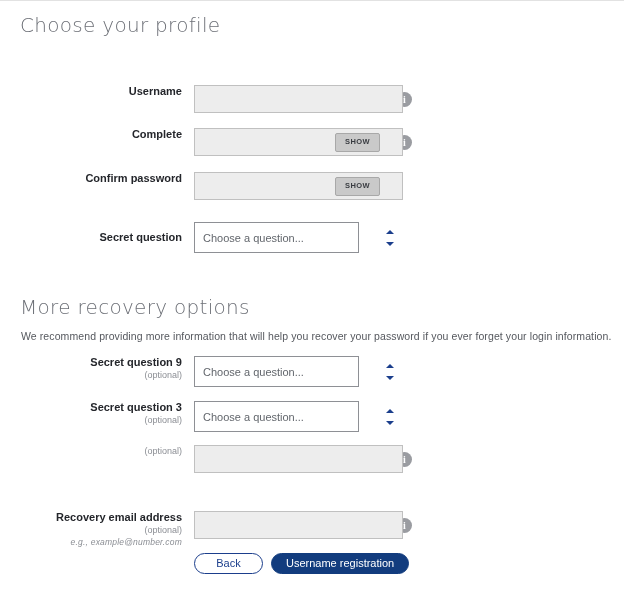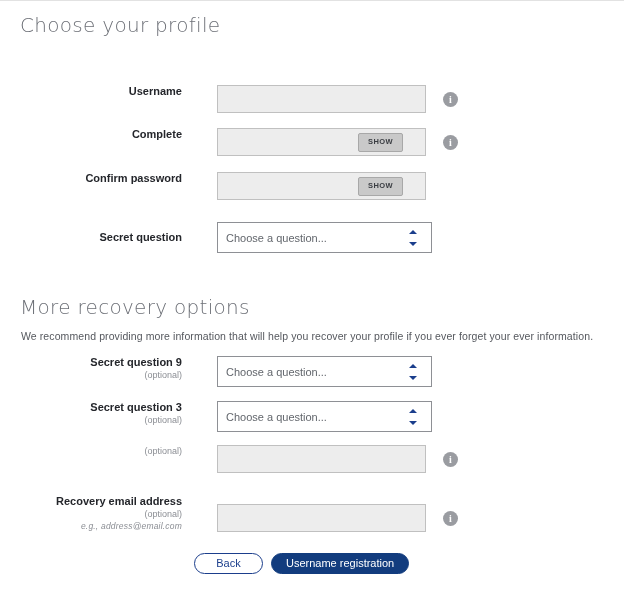--- a/index.html
+++ b/index.html
@@ -44,21 +44,20 @@
     font-size: 10.5px;
     color: #55585e;
     letter-spacing: 0.1px;
   }
 
   
   .row {
     position: absolute;
     display: flex;
     align-items: flex-start;
-    gap: 23px;
   }
   .label-col {
     width: 173px;
     text-align: right;
     padding-right: 12px;
     box-sizing: border-box;
   }
   .field-label {
     font-size: 11px;
     font-weight: bold;
@@ -123,21 +122,21 @@
     cursor: pointer;
   }
 
   
   .select-wrap {
     position: relative;
     width: 209px;
     height: 31px;
   }
   .select-box {
-    width: 215px;
+    width: 165px;
     height: 31px;
     background: #ffffff;
     border: 1px solid #8e9095;
     box-sizing: border-box;
     display: flex;
     align-items: center;
     padding: 0 8px;
     font-size: 11px;
     color: #62666c;
     cursor: pointer;
@@ -276,21 +275,21 @@
     <div class="select-arrows">
       <span class="tri-up"></span>
       <span class="tri-down"></span>
     </div>
   </div>
   <div class="icon-slot"></div>
 </div>
 
 <h2 class="section-title" id="heading-recovery">More recovery options</h2>
 
-<div class="section-desc">We recommend providing more information that will help you recover your profile if you ever forget your ever information.</div>
+<div class="section-desc">We recommend providing more information that will help you recover your password if you ever forget your login information.</div>
 
 <div class="row" style="left:21px; top:355px;">
   <div class="label-col">
     <span class="field-label">Secret question 9</span>
     <span class="optional">(optional)</span>
   </div>
   <div class="select-wrap">
     <div class="select-box">
       <span>Choose a question...</span>
     </div>
@@ -324,25 +323,25 @@
     <span class="optional">(optional)</span>
   </div>
   <div class="input-wrap">
     <input class="text-input" type="text" placeholder="" style="">
   </div>
   <div class="icon-slot">
     <div class="info-icon">i</div>
   </div>
 </div>
 
-<div class="row" style="left:21px; top:494px;align-items:flex-end;">
+<div class="row" style="left:21px; top:510px;">
   <div class="label-col">
     <span class="field-label">Recovery email address</span>
     <span class="optional">(optional)</span>
-    <span class="hint">e.g., address@email.com</span>
+    <span class="hint">e.g., example@number.com</span>
   </div>
   <div class="input-wrap">
     <input class="text-input" type="text" placeholder="" style="">
   </div>
   <div class="icon-slot">
     <div class="info-icon">i</div>
   </div>
 </div>
 
 <div class="button-bar">

